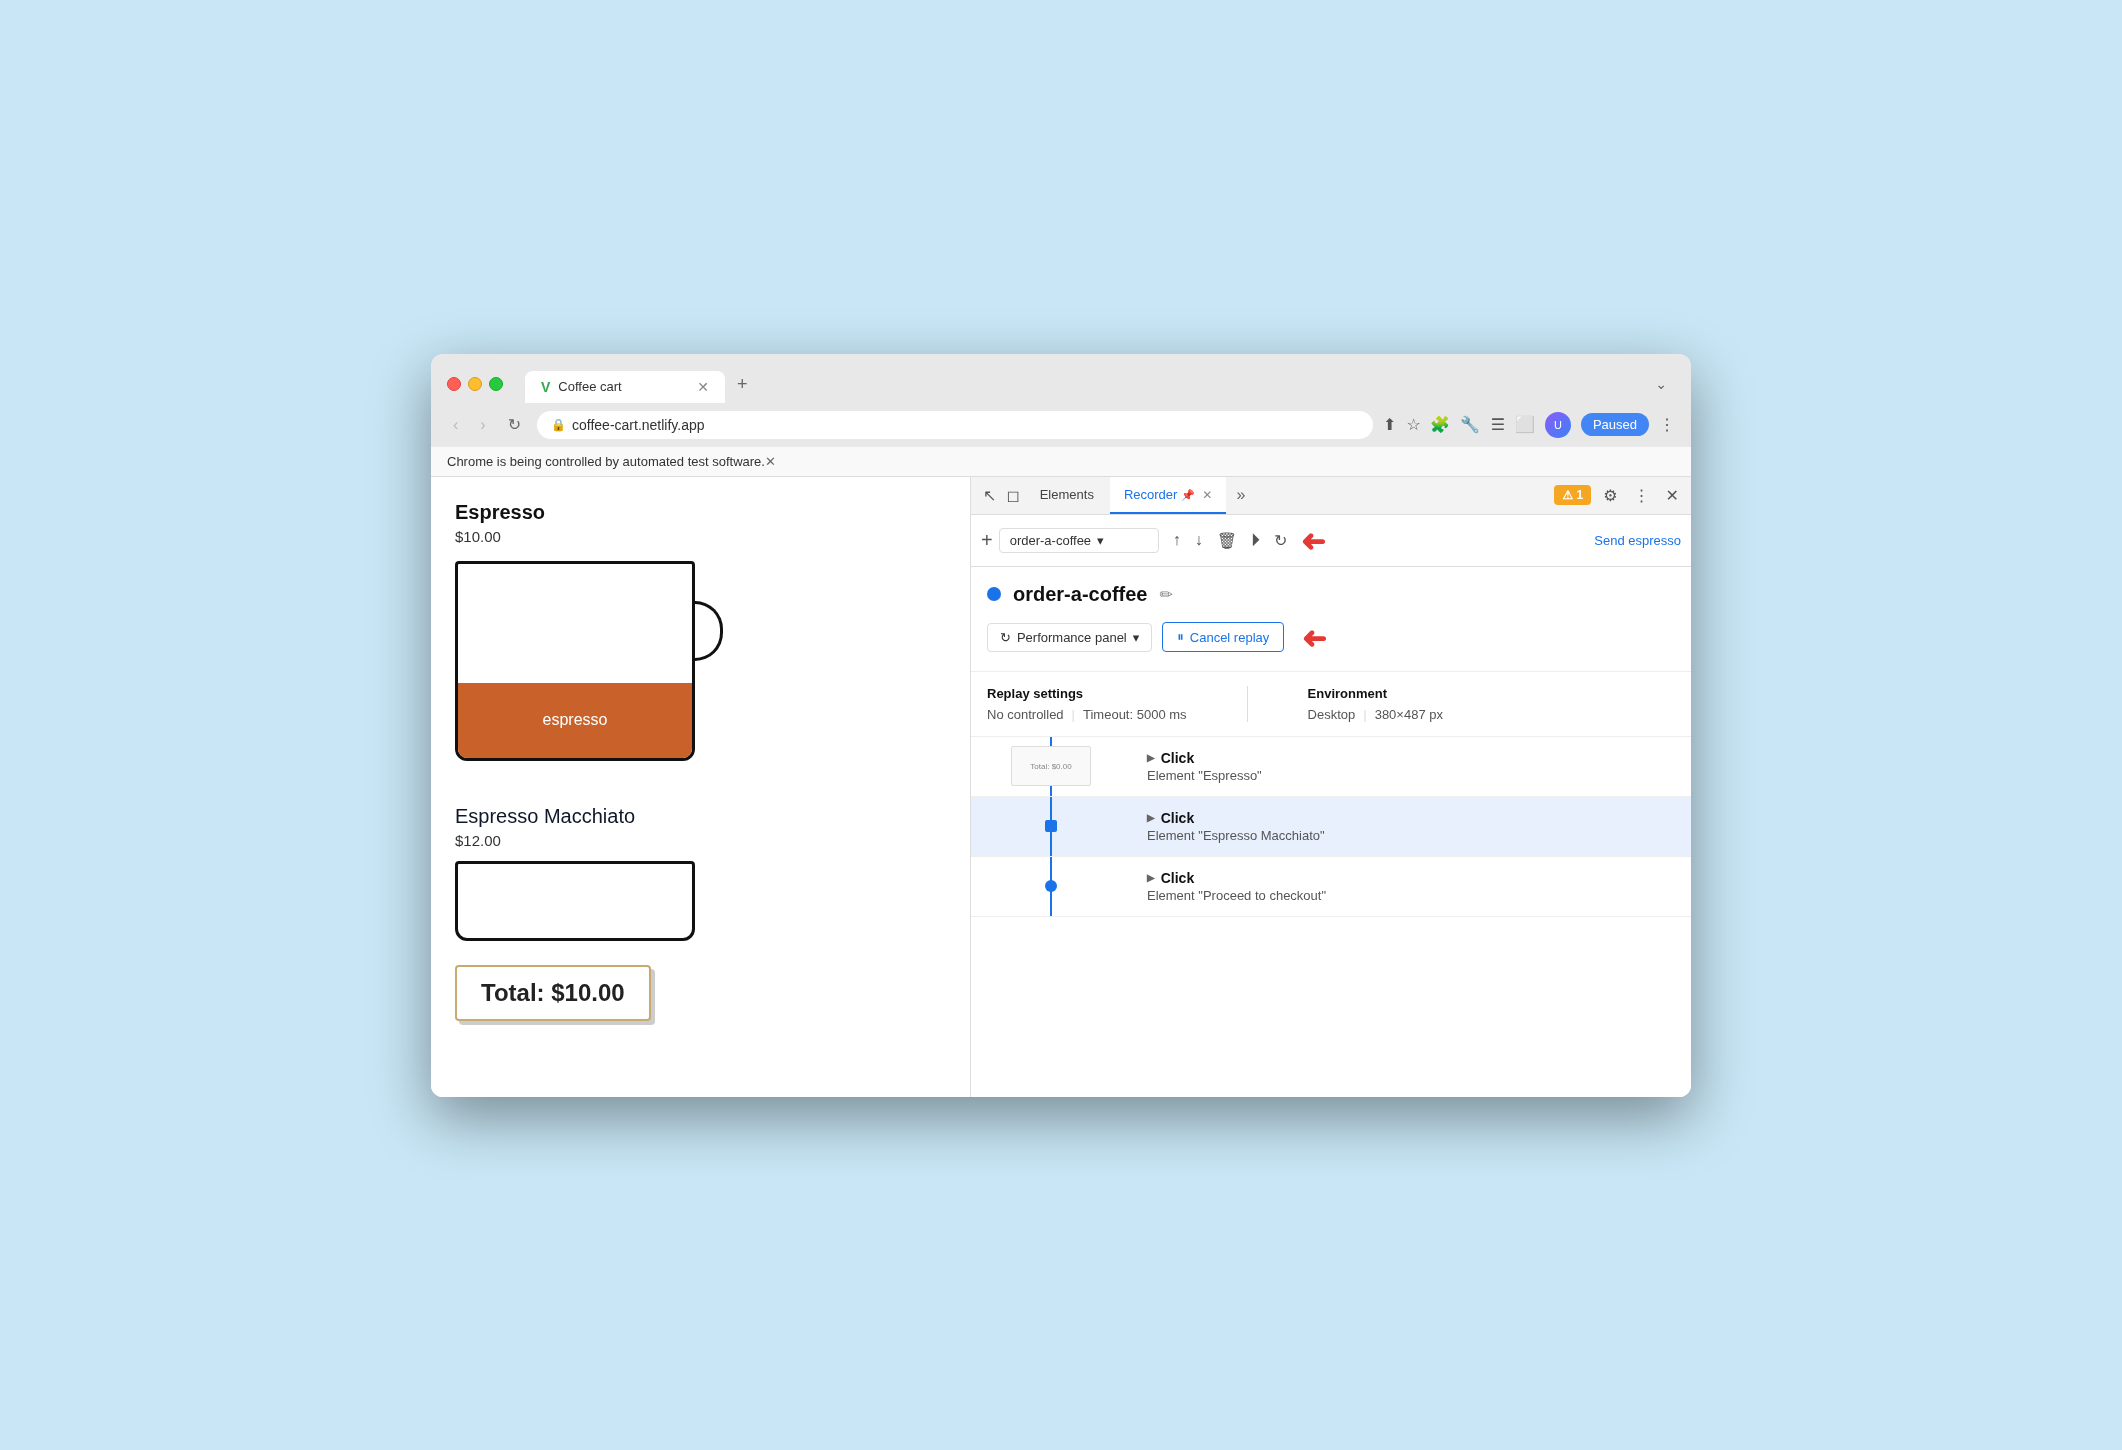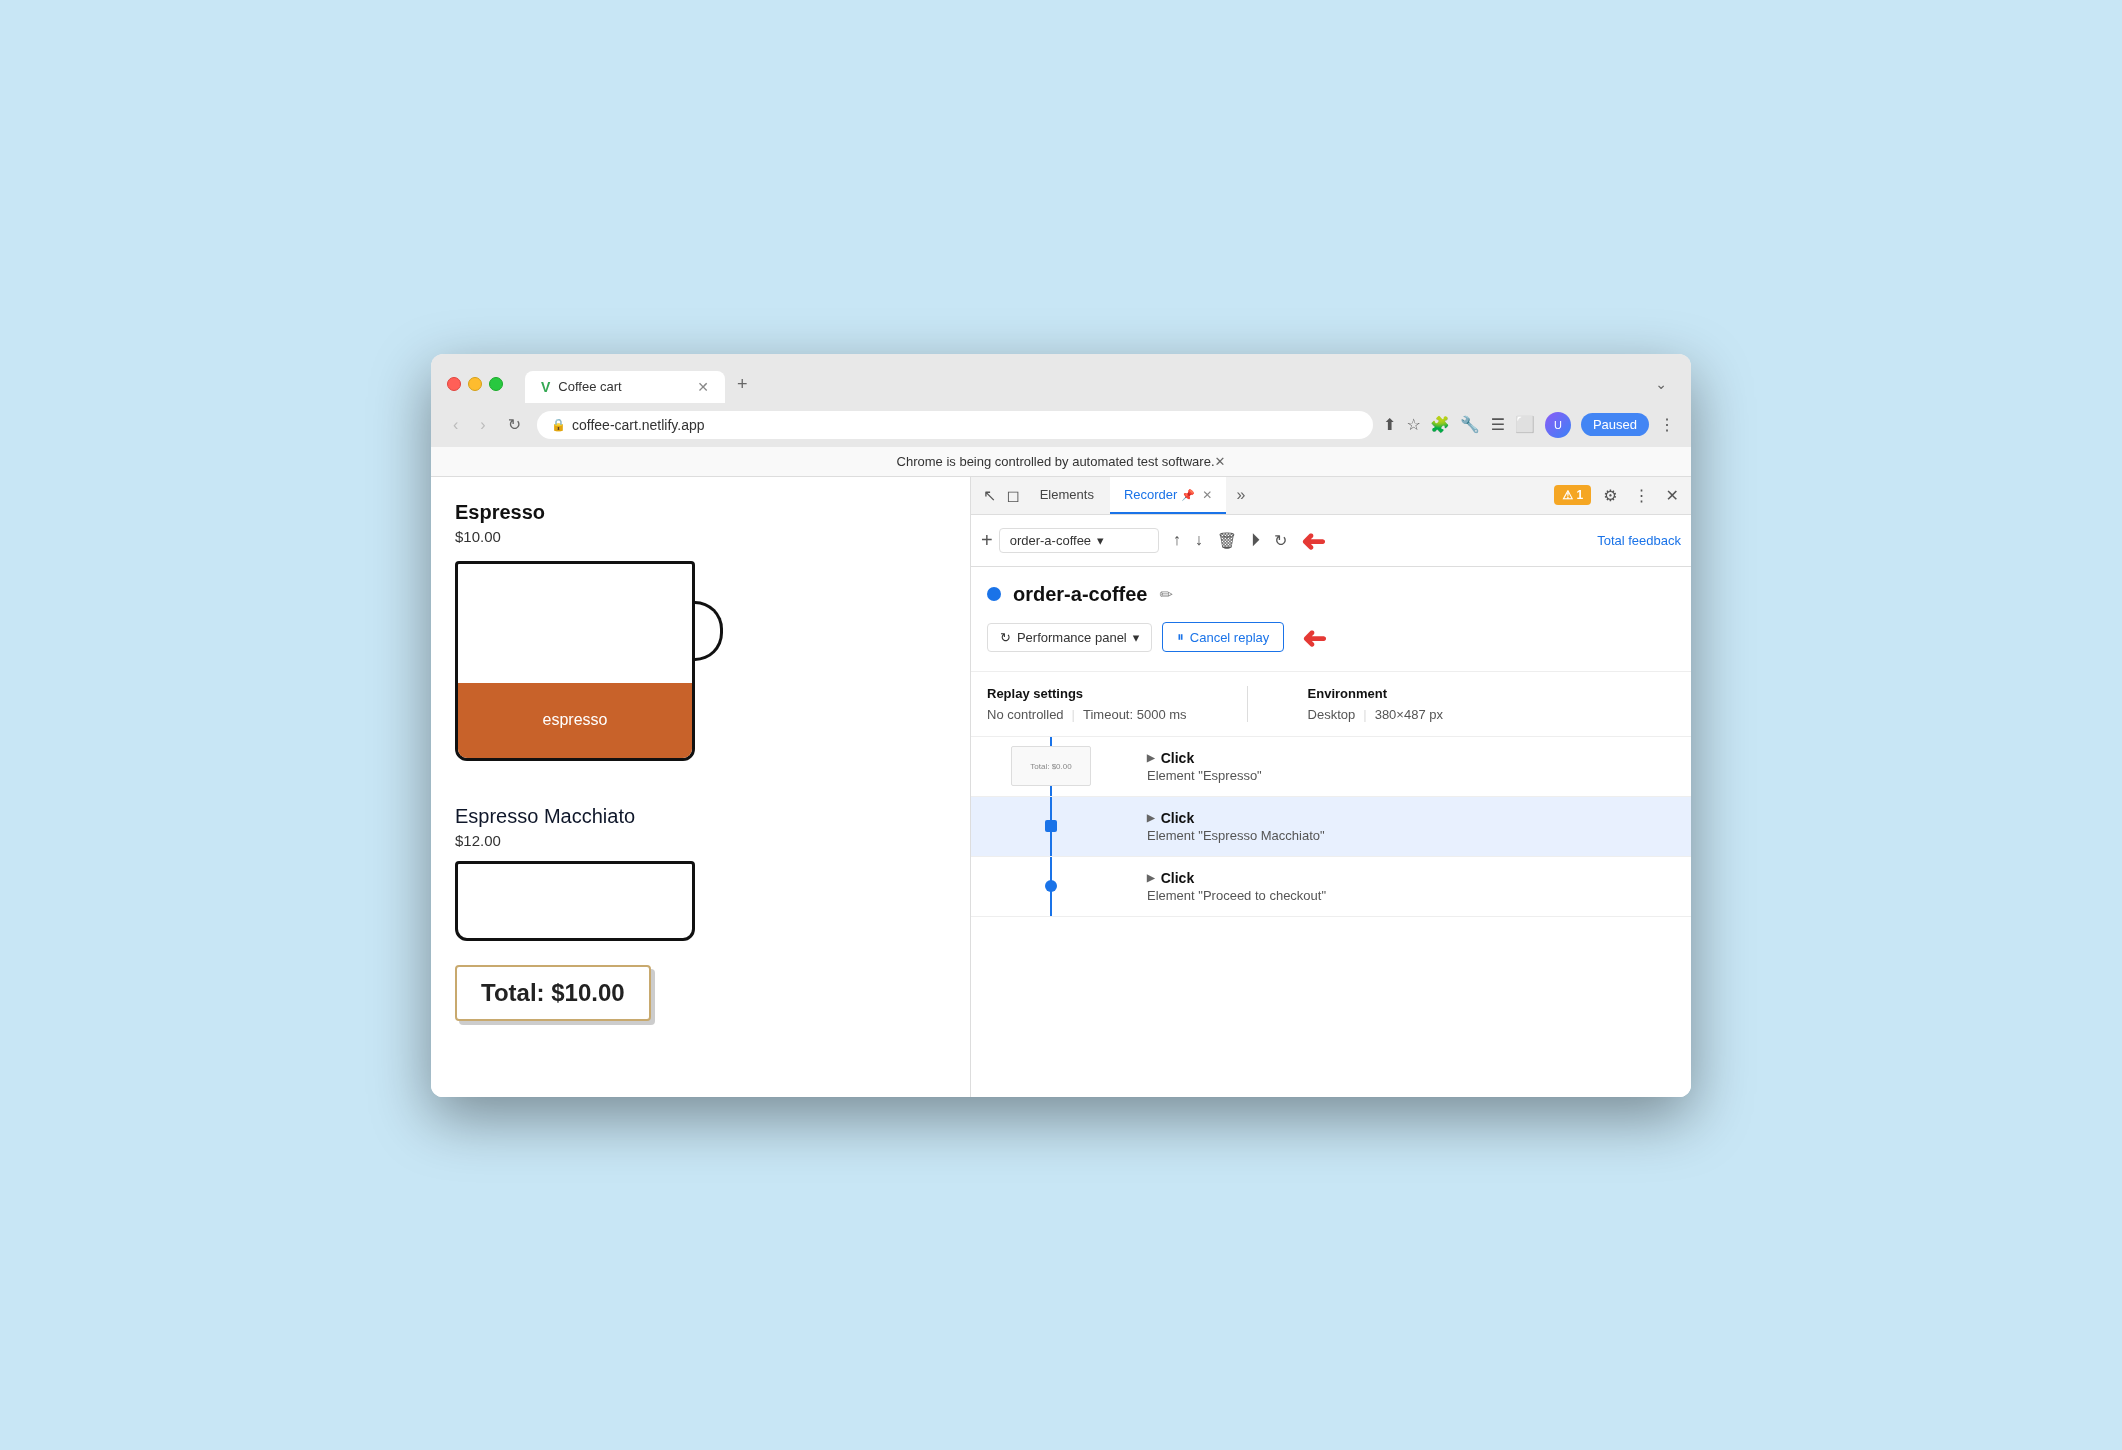--- a/index.html
+++ b/index.html
@@ -135,21 +135,21 @@
       font-size: 11px;
     }
     
     .automation-banner {
       background: #f9f9f9;
       border-bottom: 1px solid #ddd;
       padding: 7px 16px;
       font-size: 13px;
       color: #333;
       display: flex;
-      justify-content: center;
+      justify-content: flex-start;
       align-items: center;
     }
     
     .main-area {
       display: flex;
       background: white;
     }
     
     .webpage-panel {
       width: 540px;
@@ -633,21 +633,21 @@
         </div>
         <div class="recorder-actions">
           <button class="recorder-icon-btn">↑</button>
           <button class="recorder-icon-btn">↓</button>
           <button class="recorder-icon-btn">🗑</button>
           <button class="recorder-icon-btn" style="font-size:18px;">⏵</button>
           <button class="recorder-icon-btn">↻</button>
         </div>
 
         <span style="color:#e53935;font-size:30px;font-weight:900;margin-left:4px;transform:scaleX(-1);display:inline-block;">➜</span>
-        <a class="send-feedback-link">Total feedback</a>
+        <a class="send-feedback-link">Send espresso</a>
       </div>
 
       <div class="recording-header">
         <div class="recording-dot"></div>
         <span class="recording-title">order-a-coffee</span>
         <span class="edit-icon">✏</span>
       </div>
 
       <div class="perf-row">
         <button class="perf-panel-btn">

